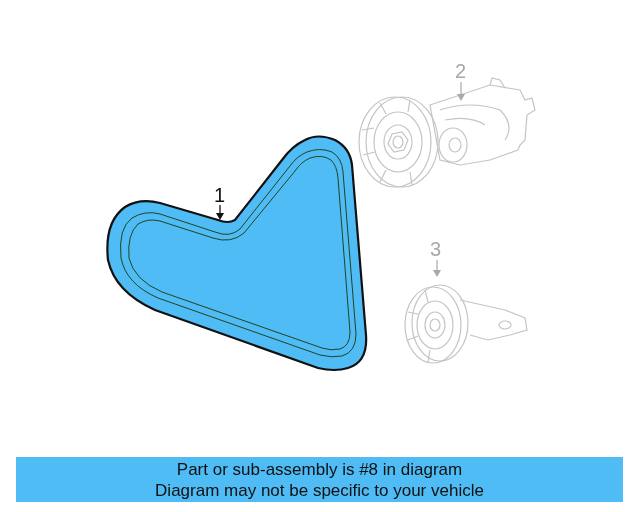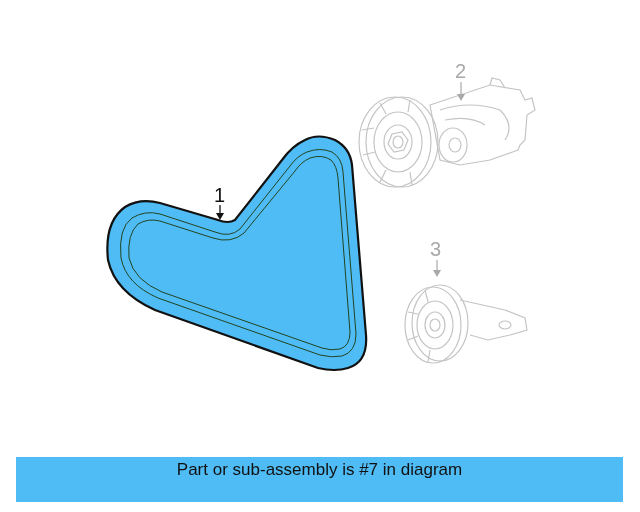--- a/index.html
+++ b/index.html
@@ -69,14 +69,15 @@
     <path d="M310 158 Q322 154 331 160 Q337 166 338 178 L350 332 Q350 346 340 349 Q331 351 322 348 L162 292 Q134 280 129 258 Q127 234 138 224 Q148 218 160 221 L213 238 Q231 244 244 233 L295 171 Q301 162 310 158 Z" fill="none" stroke="#224422" stroke-width="1"></path>
   </g>
   <g>
     <text class="callout" x="214" y="202" fill="#111">1</text>
     <line x1="220" y1="205" x2="220" y2="214" stroke="#111" stroke-width="1.3"></line>
     <polygon points="216,213 224,213 220,220" fill="#111"></polygon>
   </g>
 </svg>
 
 <div id="banner">
-  <div>Part or sub-assembly is #7 in diagram</div>
+  <div>Part or sub-assembly is #8 in diagram</div>
+  <div>Diagram may not be specific to your vehicle</div>
 </div>
 
 </body></html>

